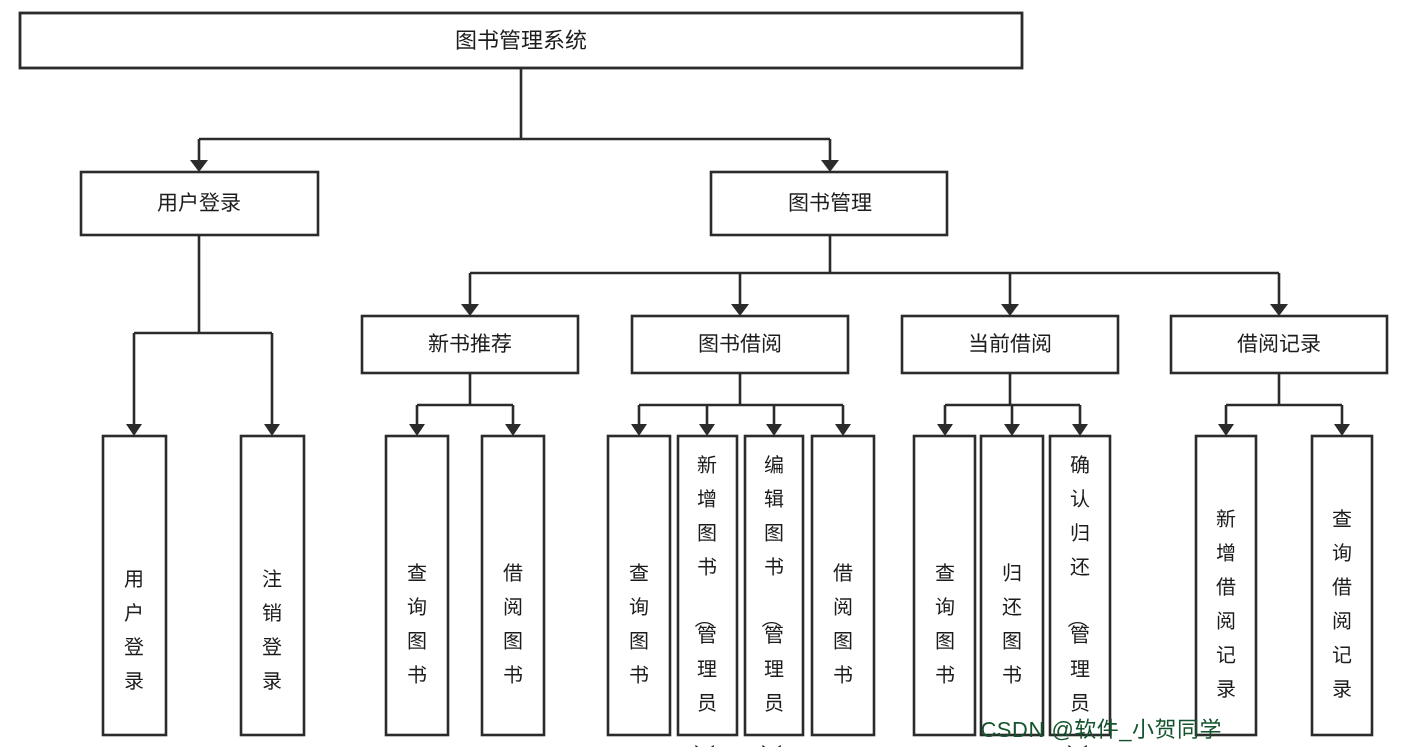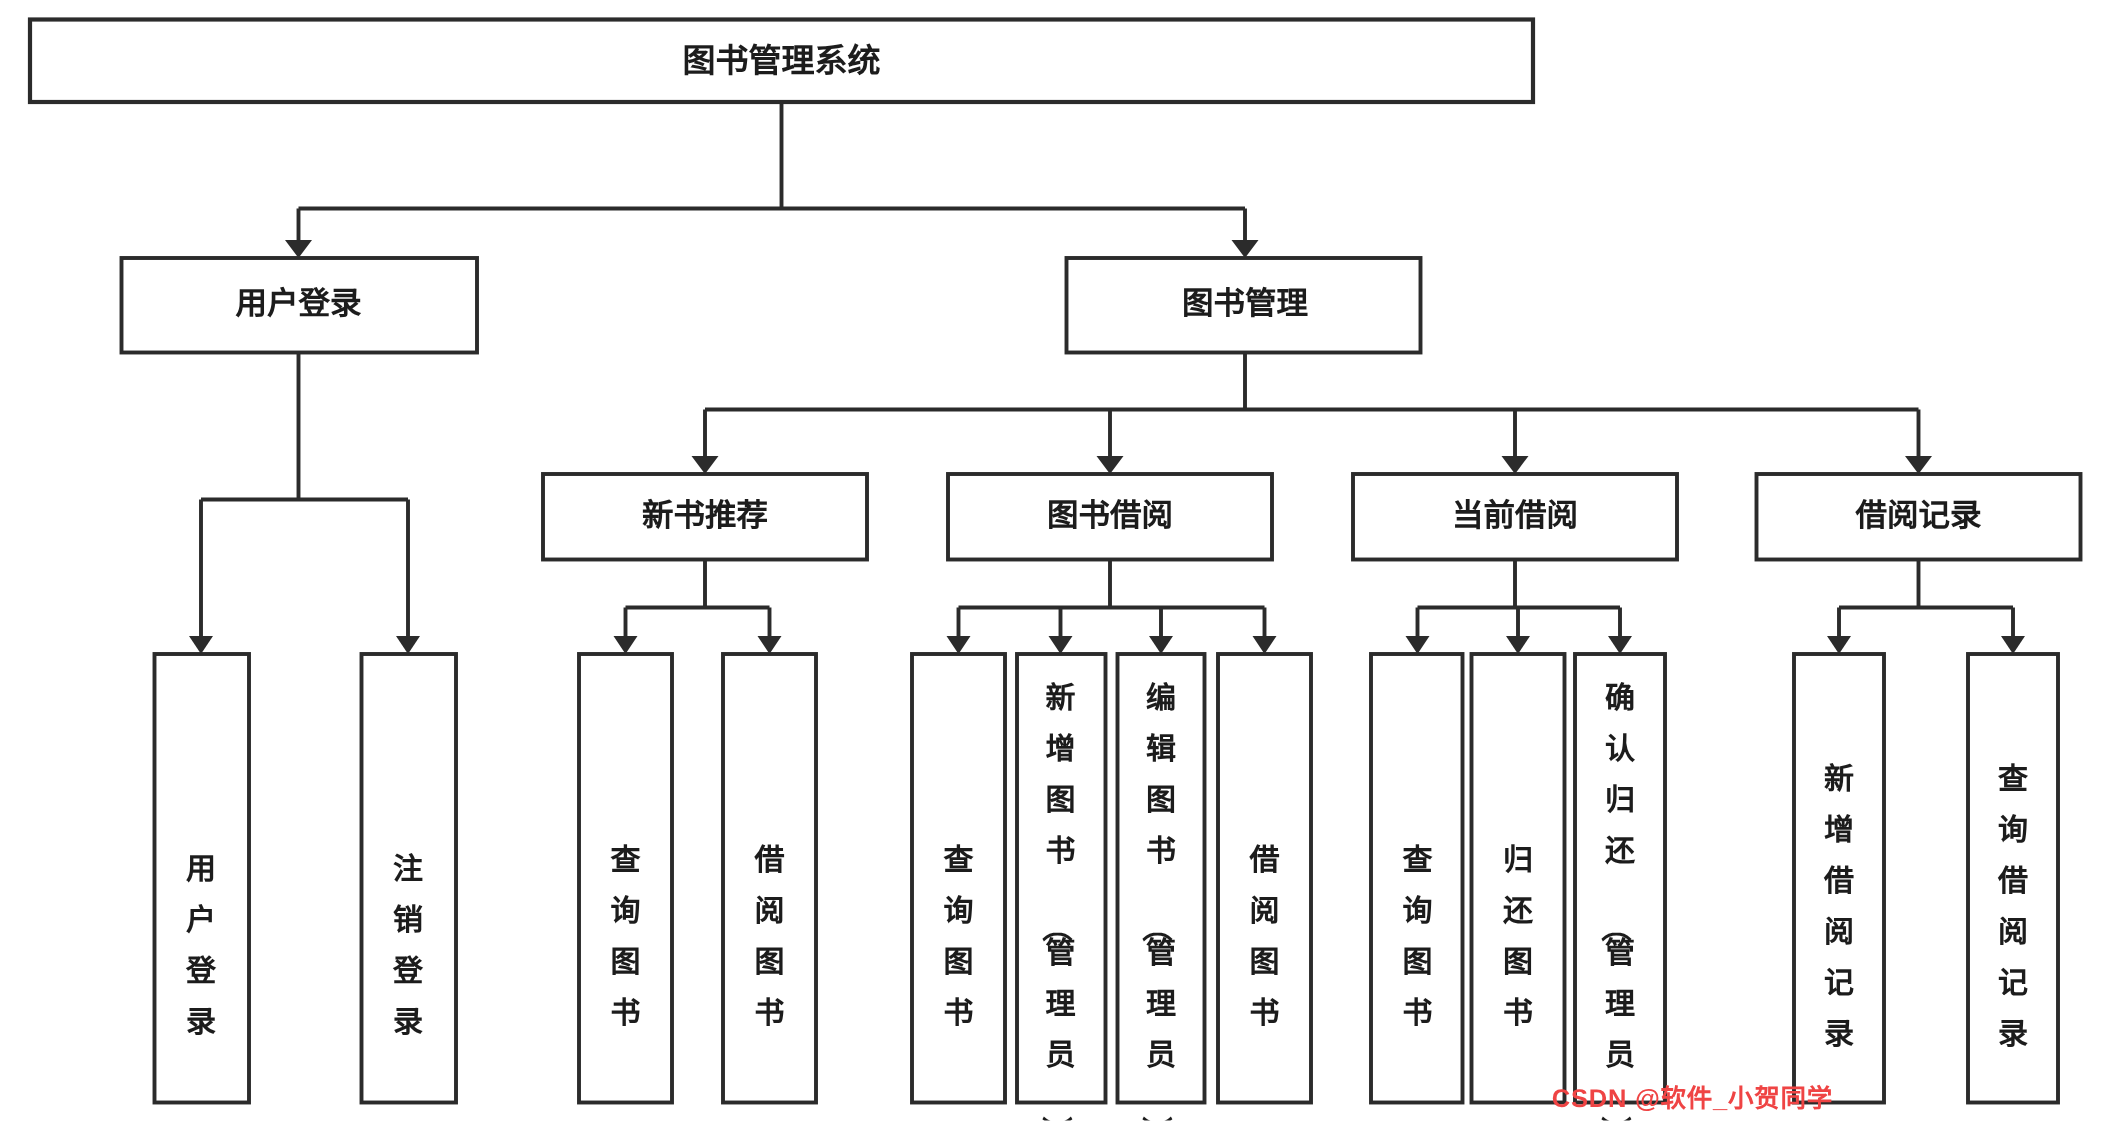--- a/index.html
+++ b/index.html
@@ -12,21 +12,20 @@
     width: 1405px;
     height: 747px;
     font-family: "Liberation Sans", "DejaVu Sans", sans-serif;
     overflow: hidden;
     position: relative;
   }
   #diagram-root {
     position: relative;
     width: 1230px;
     height: 747px;
-    font-weight: bold;
   }
   svg#flowchart {
     position: absolute;
     top: 0;
     left: 0;
     width: 1405px;
     height: 747px;
     display: block;
   }
   .node-box {
@@ -61,22 +60,22 @@
   }
   .arrow-head {
     fill: #2b2b2b;
     stroke: none;
   }
   .watermark {
     position: absolute;
     right: 8px;
     bottom: 4px;
     font-family: "Liberation Sans", "DejaVu Sans", sans-serif;
-    font-size: 17px;
-    color: #ef4444;
+    font-size: 22px;
+    color: #14532d;
     letter-spacing: 0.5px;
     white-space: nowrap;
     user-select: none;
     text-align: right;
   }
 </style>
 </head>
 <body>
 
 <div id="diagram-root">

